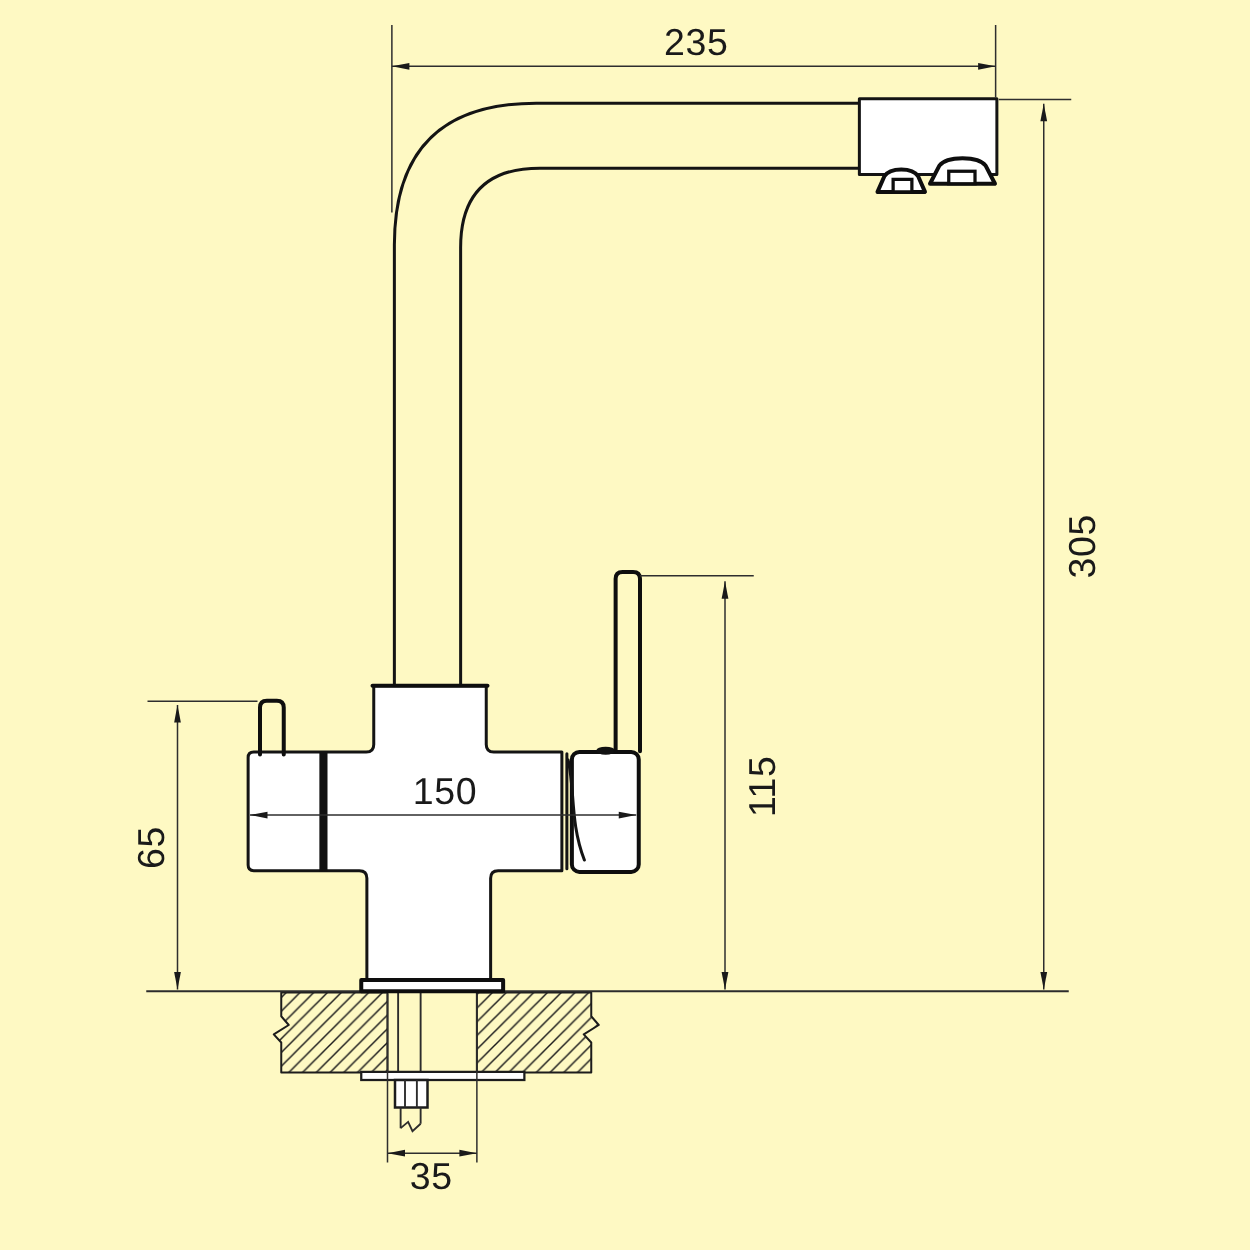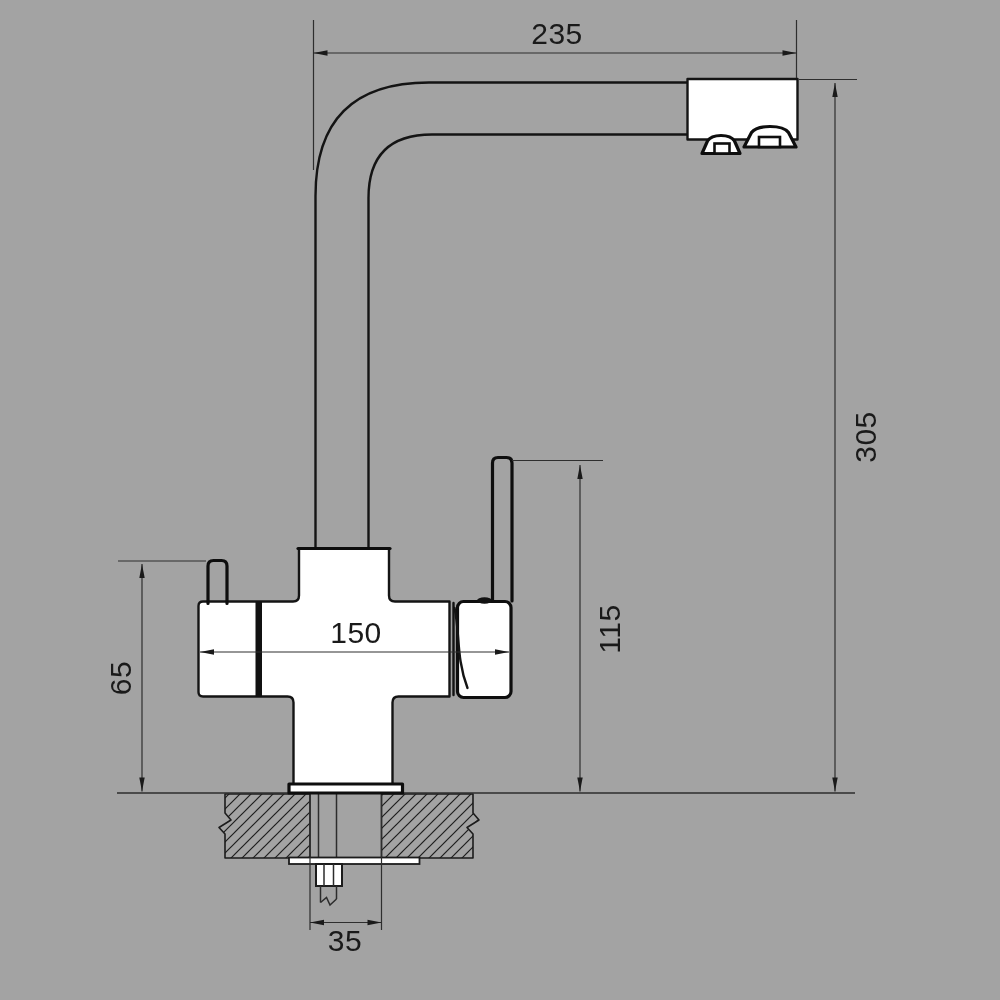--- a/index.html
+++ b/index.html
@@ -1,17 +1,17 @@
 <!DOCTYPE html>
 <html><head>
 <meta charset="utf-8">
 <style>
   html,body{margin:0;padding:0;background:#ffffff;}
   .canvas{
-    width:1000px;height:1000px;position:relative;background:#a3a3a3;
+    width:1000px;height:1000px;position:relative;background:#fef9c3;
     font-family:"Liberation Sans", sans-serif;overflow:hidden;
   }
   svg{display:block;}
   text{
     font-family:"Liberation Sans", sans-serif;
     font-size:30px;
     fill:#1a1a1a;
     letter-spacing:0.5px;
   }
   .outline{stroke:#141414;stroke-width:2.4;fill:none;stroke-linejoin:round;stroke-linecap:round;}

